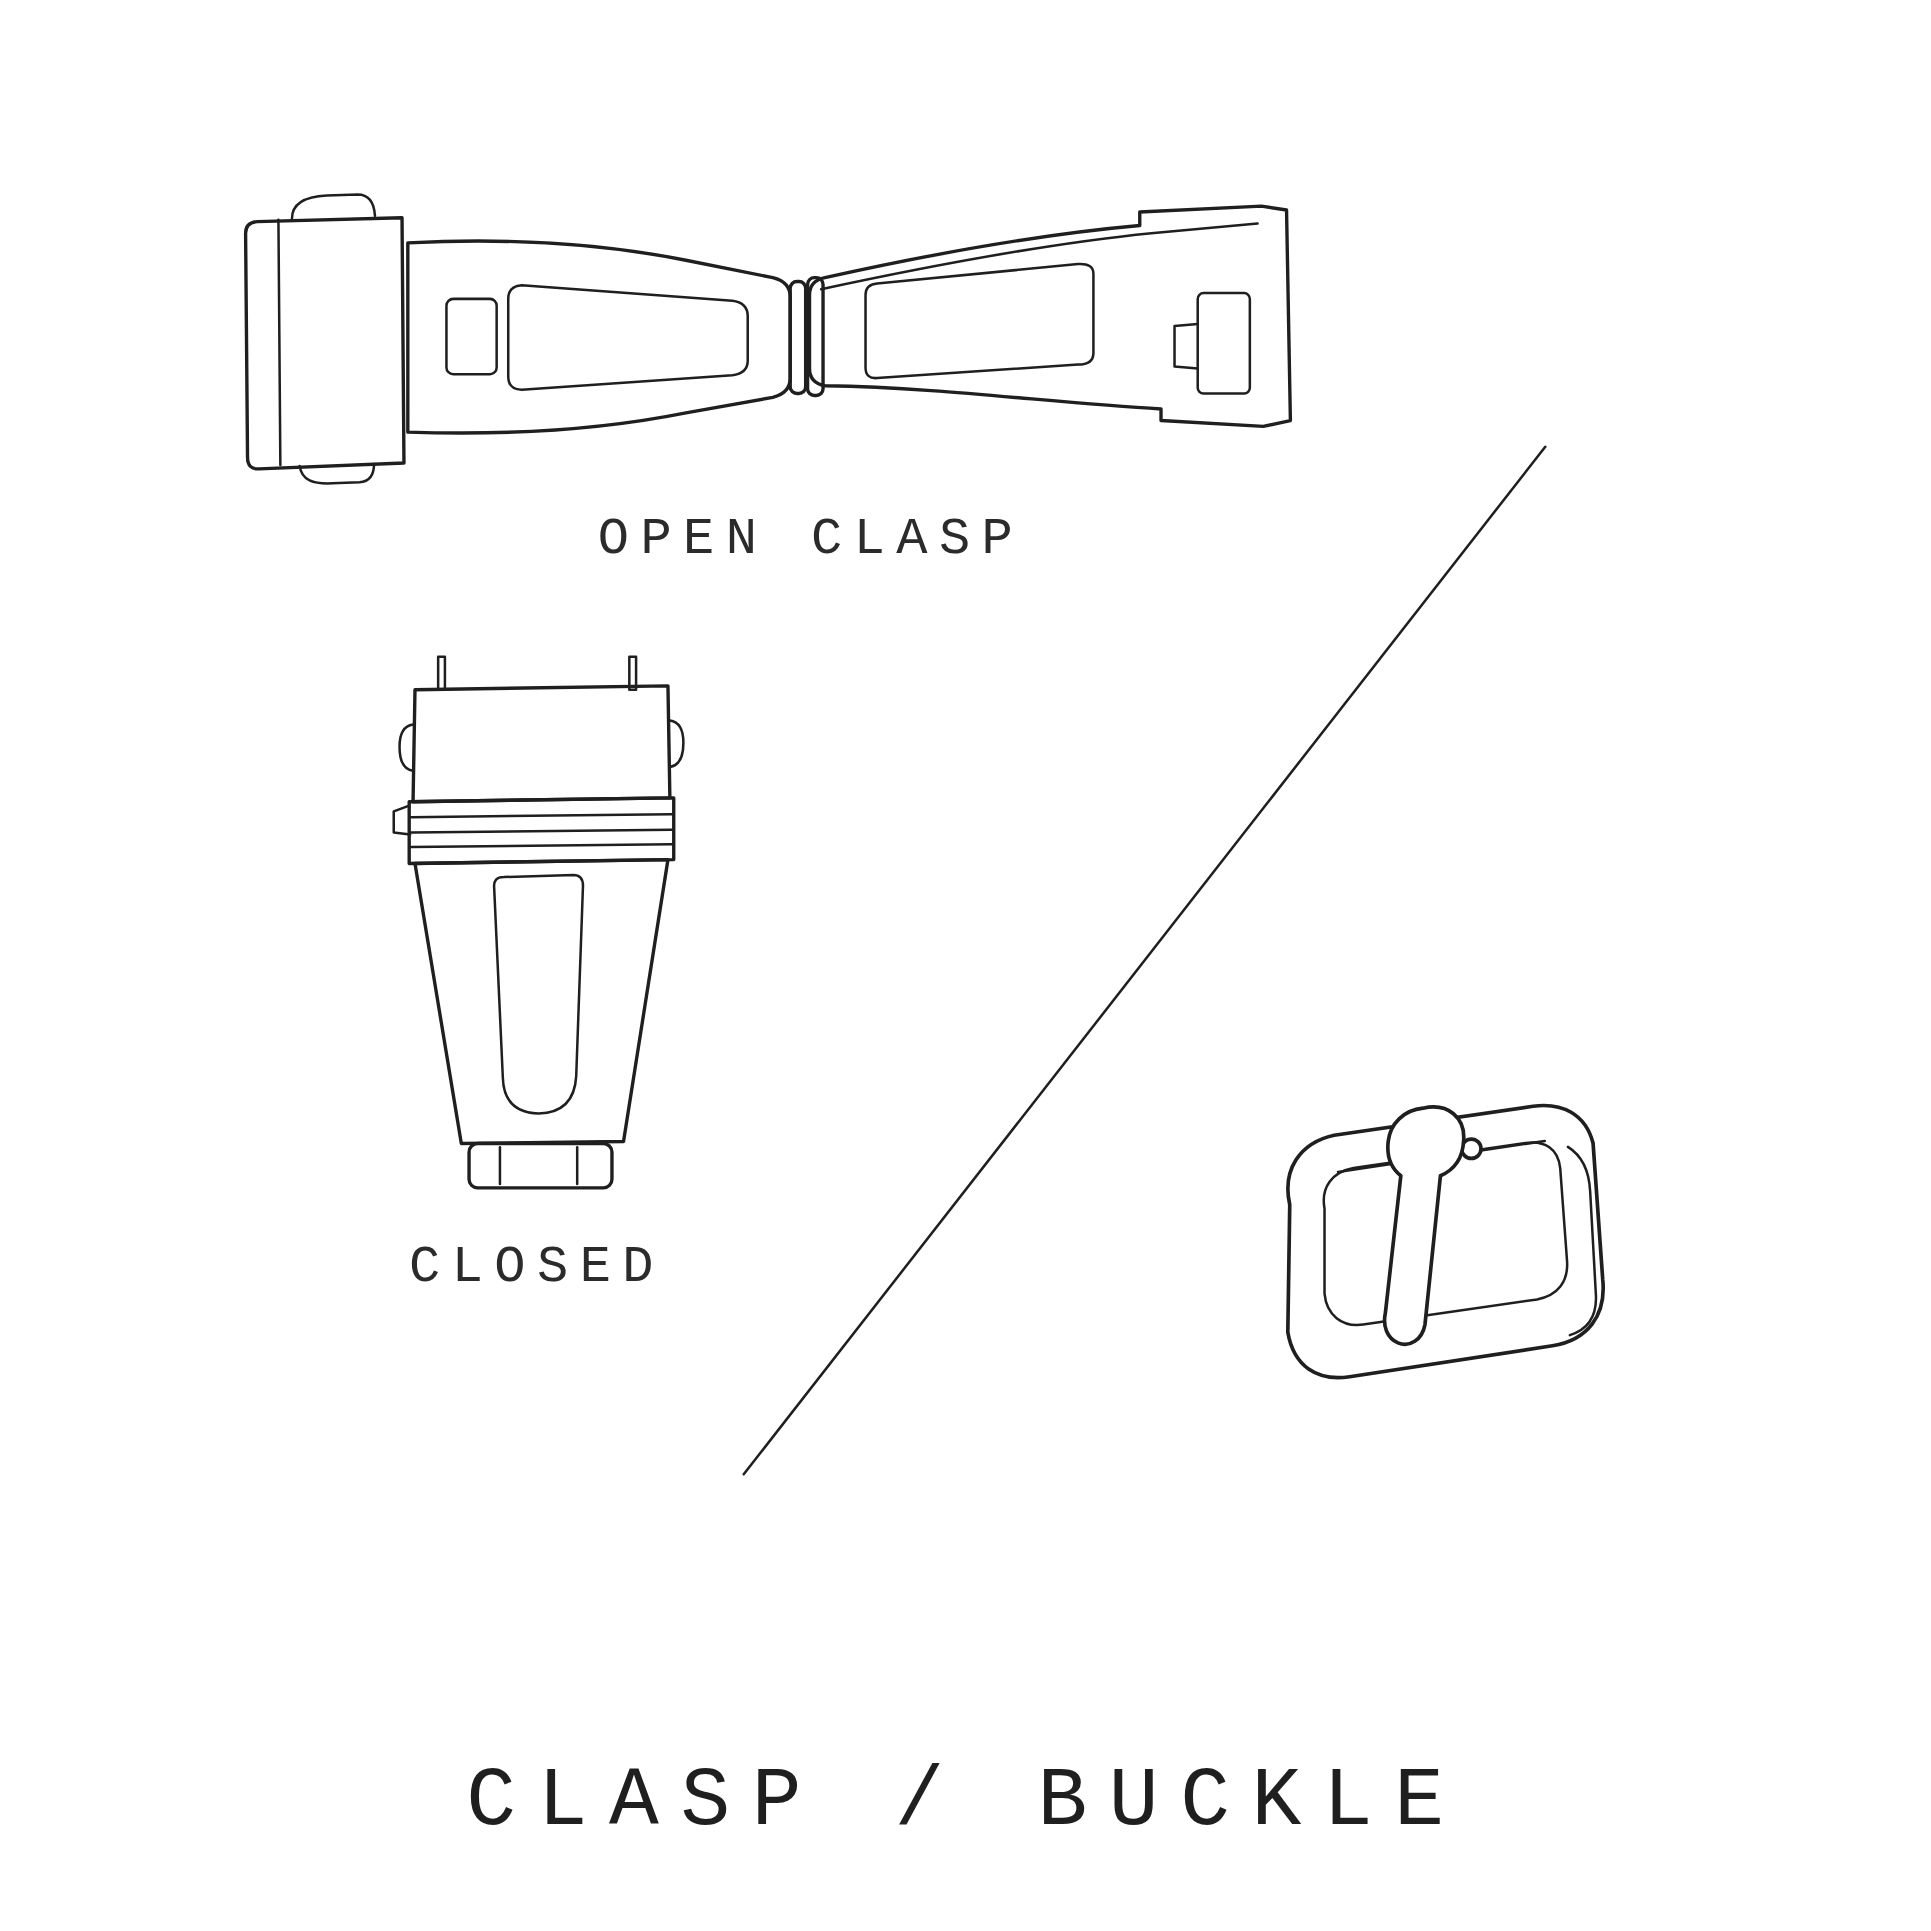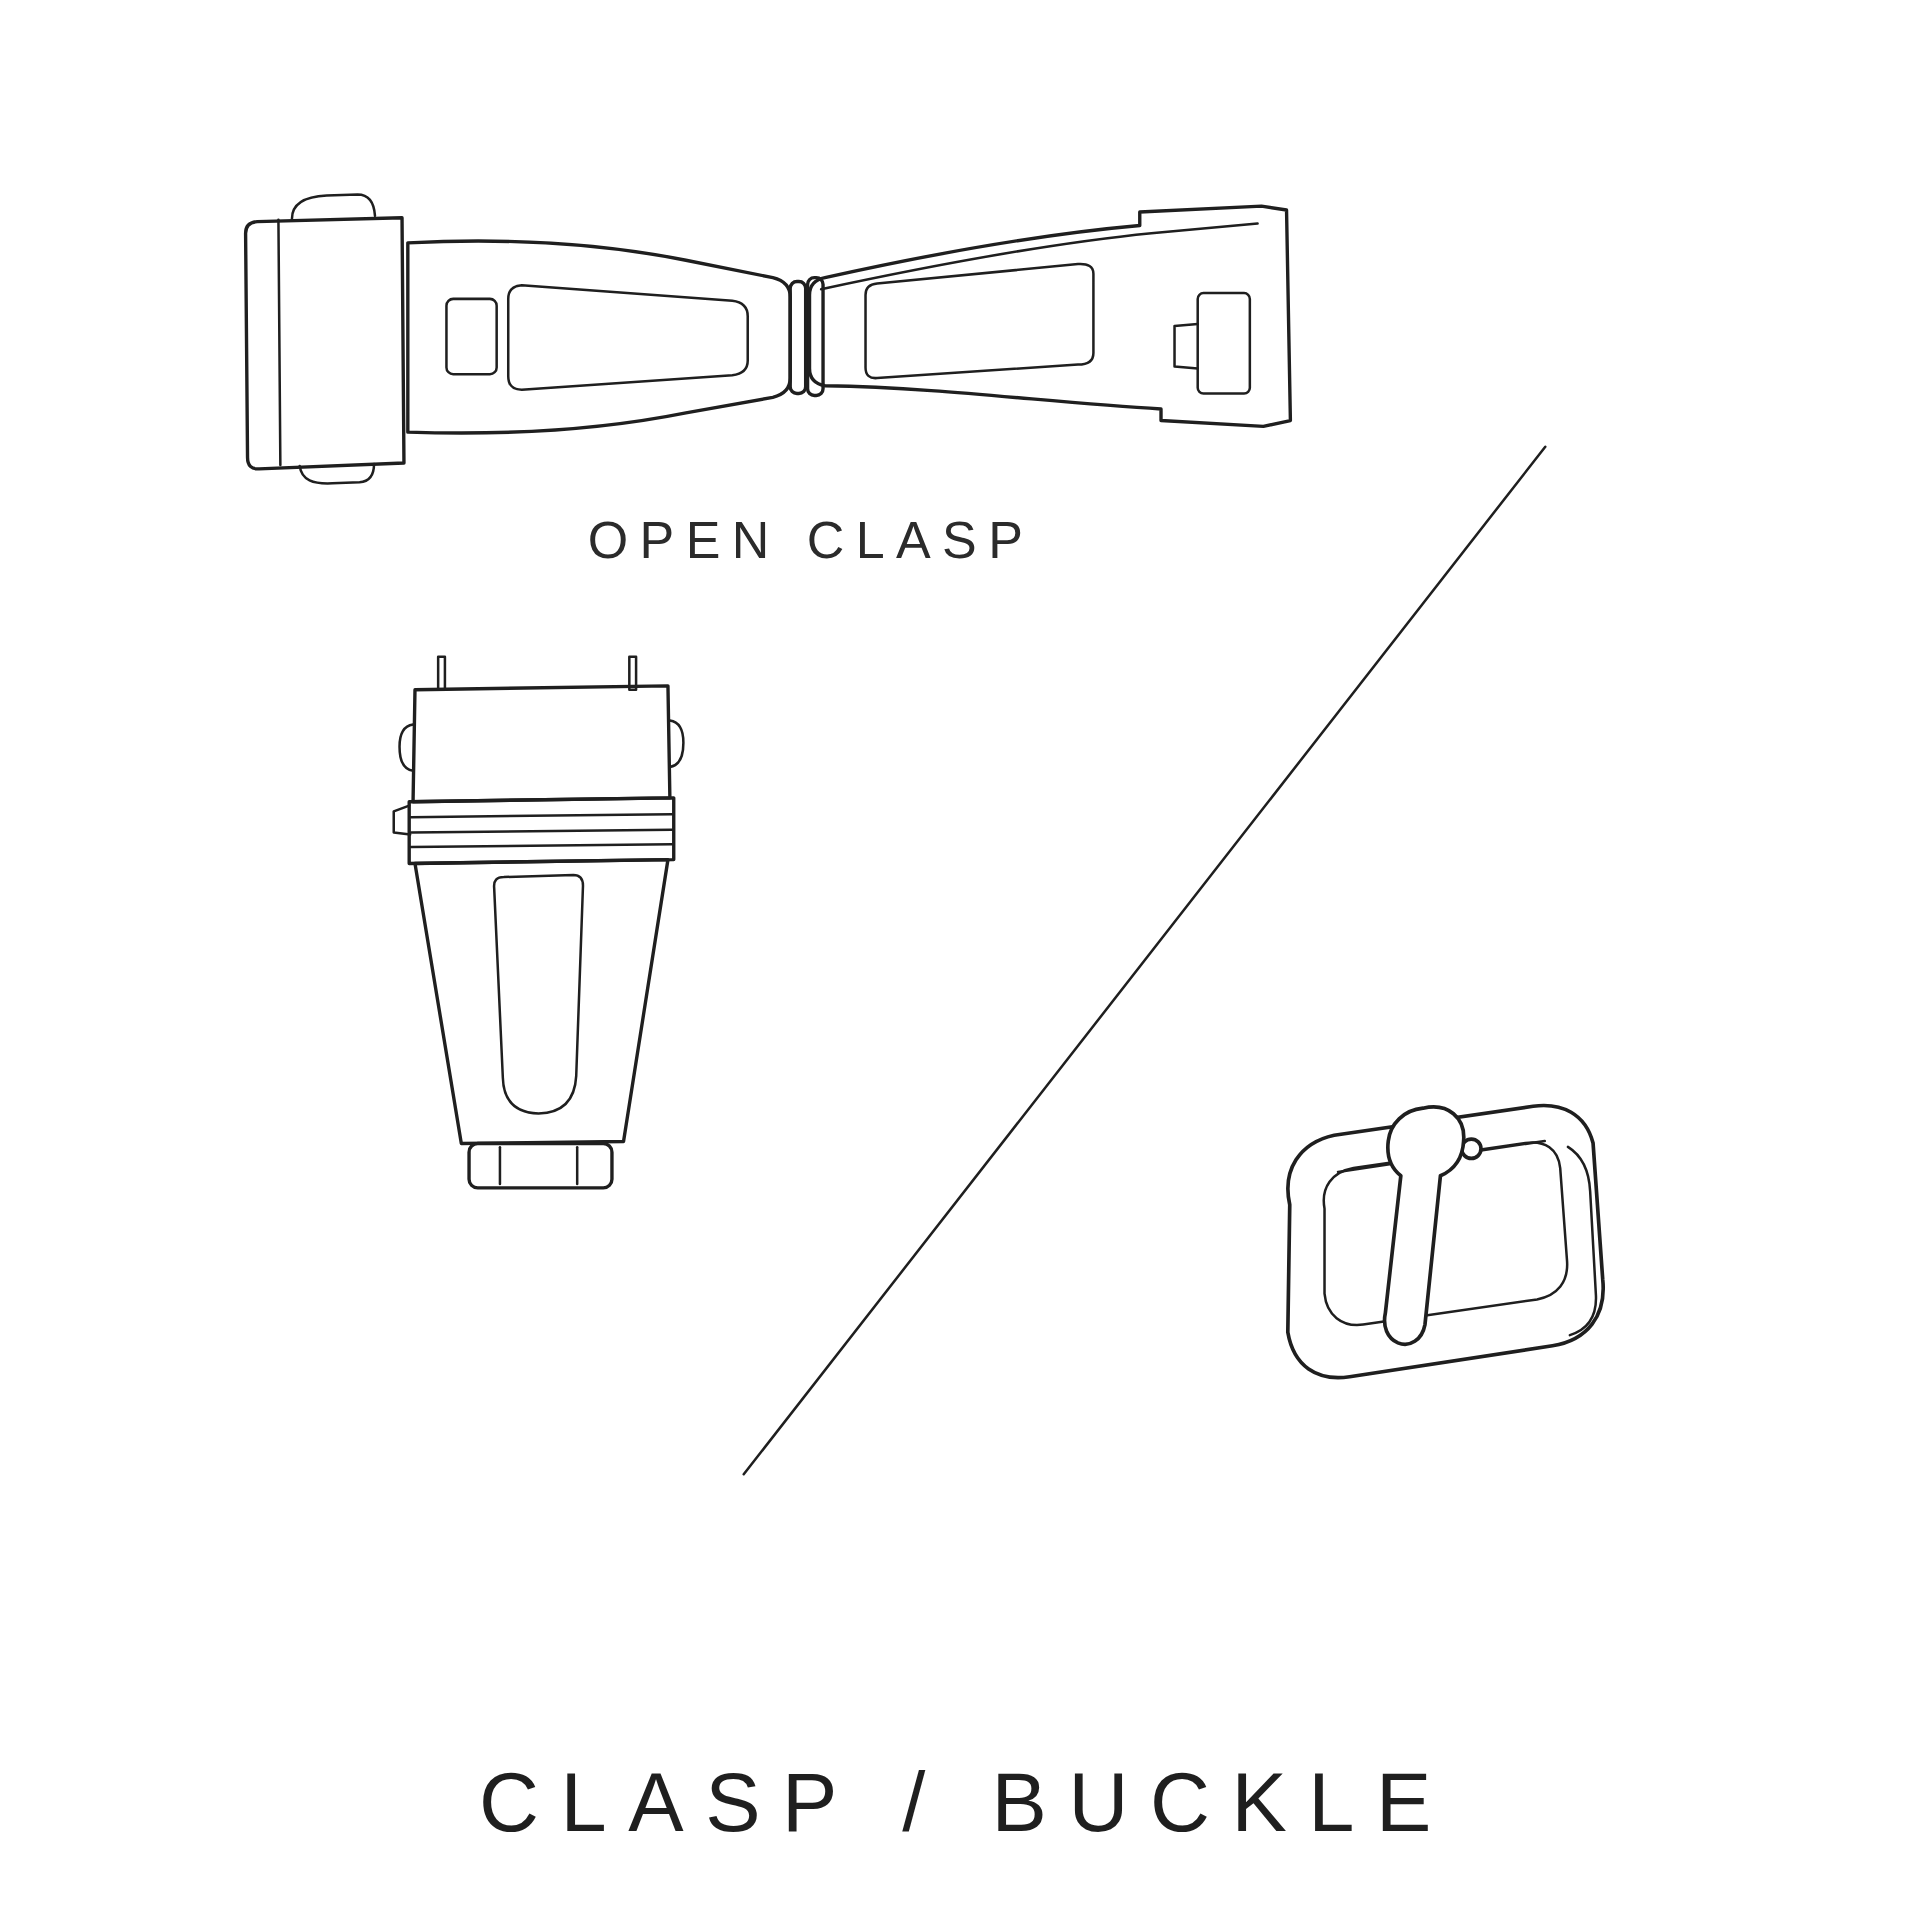--- a/index.html
+++ b/index.html
@@ -1,21 +1,21 @@
 <!DOCTYPE html>
 <html style="--bg: #ffffff; --ink: #1f1f1f; --label: #2b2b2b;"><head>
 <meta charset="utf-8">
 <style>
   html, body { margin: 0; padding: 0; background: #ffffff; }
   .canvas {
     position: relative;
     width: 1931px;
     height: 1931px;
     background: var(--bg, #ffffff);
-    font-family: Liberation Sans, sans-serif;
+    font-family: Liberation Mono, monospace;
     color: var(--ink, #1f1f1f);
     overflow: hidden;
   }
   svg.illust { position: absolute; overflow: visible; }
   .line {
     fill: none;
     stroke: var(--ink, #1f1f1f);
     stroke-width: 3.5;
     stroke-linejoin: round;
     stroke-linecap: round;
@@ -98,20 +98,21 @@
       <path class="line" d="M30,218 L292,214 L246,506 L78,508 Z"></path>
       <path class="line thin" d="M122,232 L194,230 Q204,230 204,241 L197,438 Q195,476 158,477 Q122,476 121,440 L112,243 Q111,232 122,232 Z"></path>
     </g>
     <g>
       <rect class="line" x="86" y="508" width="148" height="46" rx="9"></rect>
       <line class="line thin" x1="118" y1="512" x2="118" y2="550"></line>
       <line class="line thin" x1="198" y1="512" x2="198" y2="550"></line>
     </g>
   </svg>
 
+  <div class="caption" style="left:537px; top:1238px;">CLOSED</div>
 
   <svg class="illust" style="left:734px; top:439px;" width="821" height="1043" viewBox="0 0 850 1080">
     <line class="line thin" x1="840" y1="8" x2="10" y2="1072" stroke-width="3"></line>
   </svg>
 
   <svg class="illust" style="left:1226px; top:1081px;" width="425" height="348" viewBox="0 0 440 360">
     <g>
       <path class="solid" d="M66,128 C58,92 76,64 112,56 L318,26 C348,22 372,34 380,64 L390,205 C394,243 374,268 338,274 L128,306 C94,311 70,295 64,260 Z"></path>
       <path class="line thin" d="M102,132 C98,110 110,94 132,90 L310,64 C330,61 344,70 346,90 L353,185 C355,208 343,222 322,226 L142,252 C120,255 104,242 102,220 Z"></path>
       <path class="line thin" d="M354,68 C370,78 376,94 377,114 L383,222 C384,246 372,258 356,263"></path>

